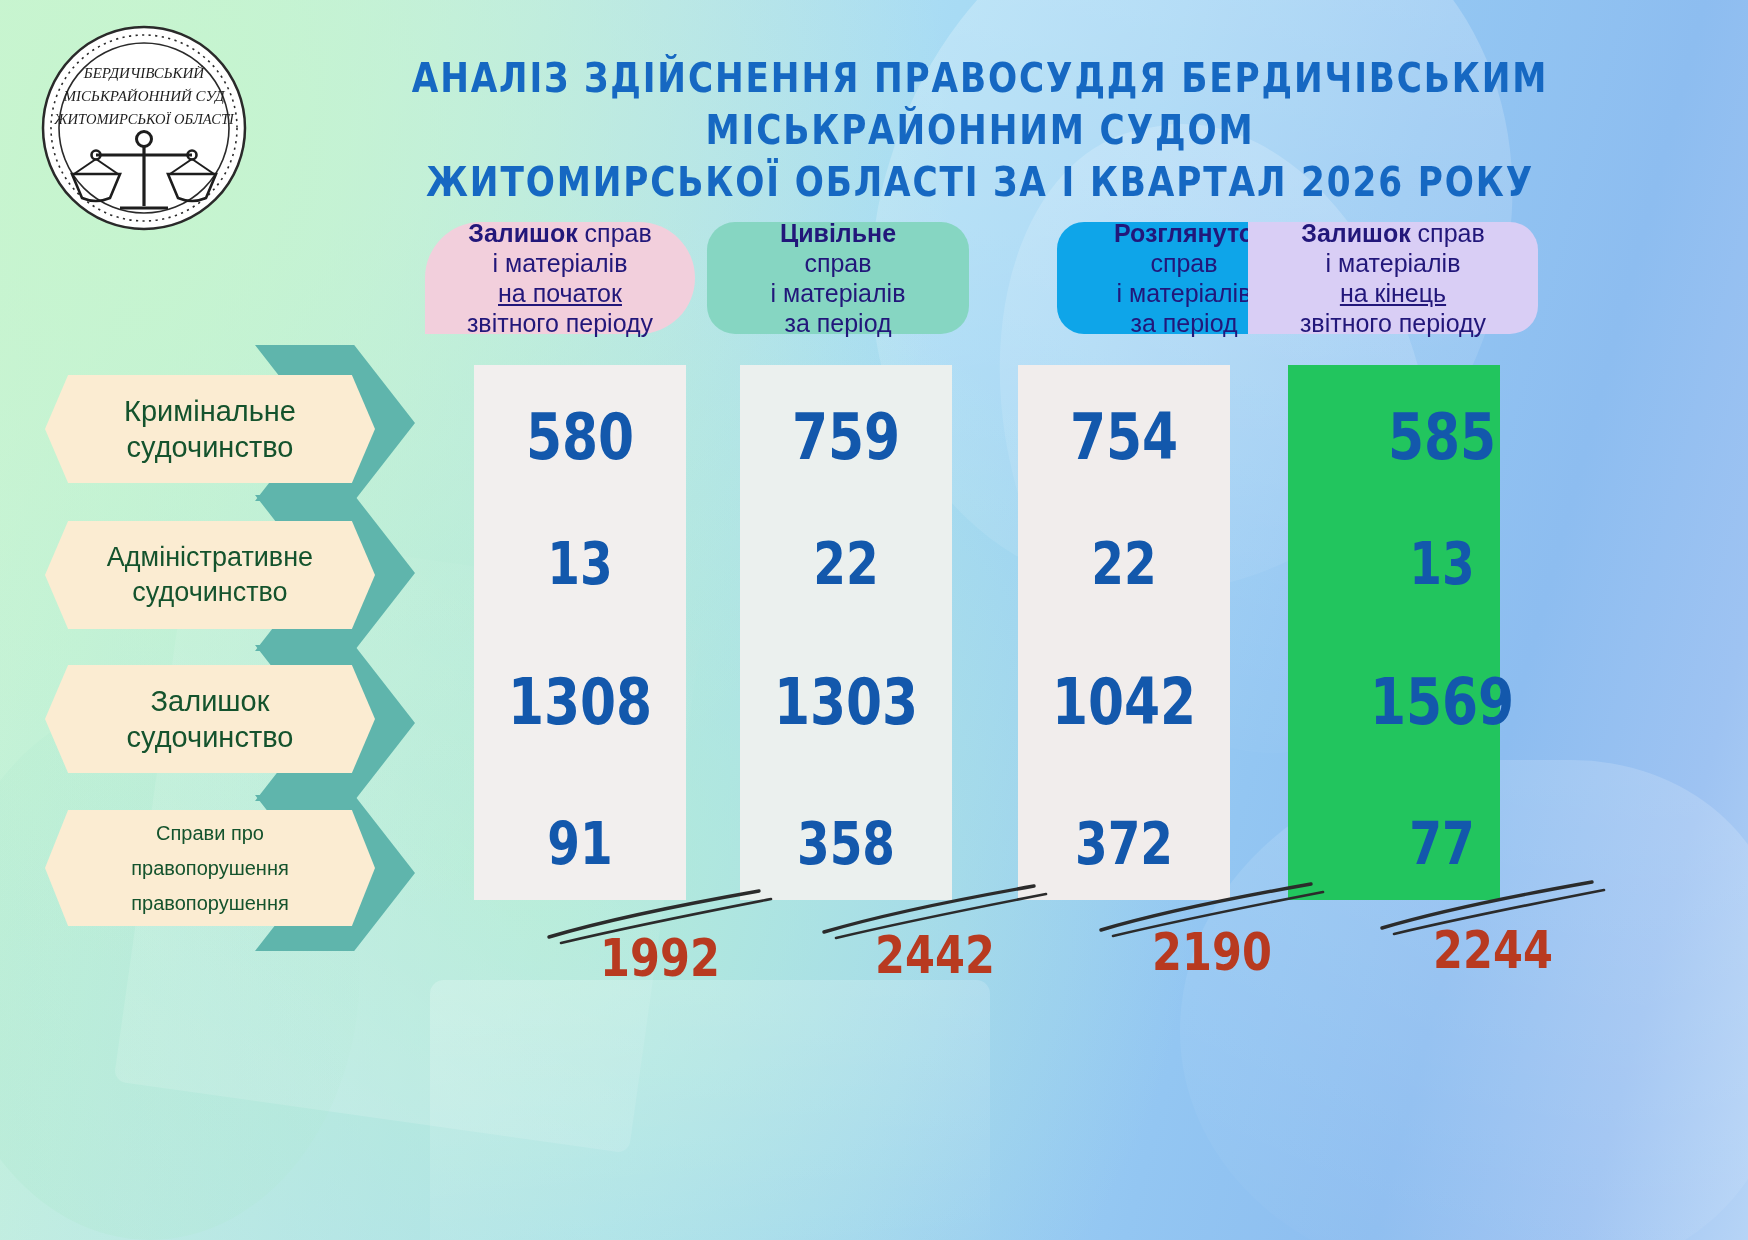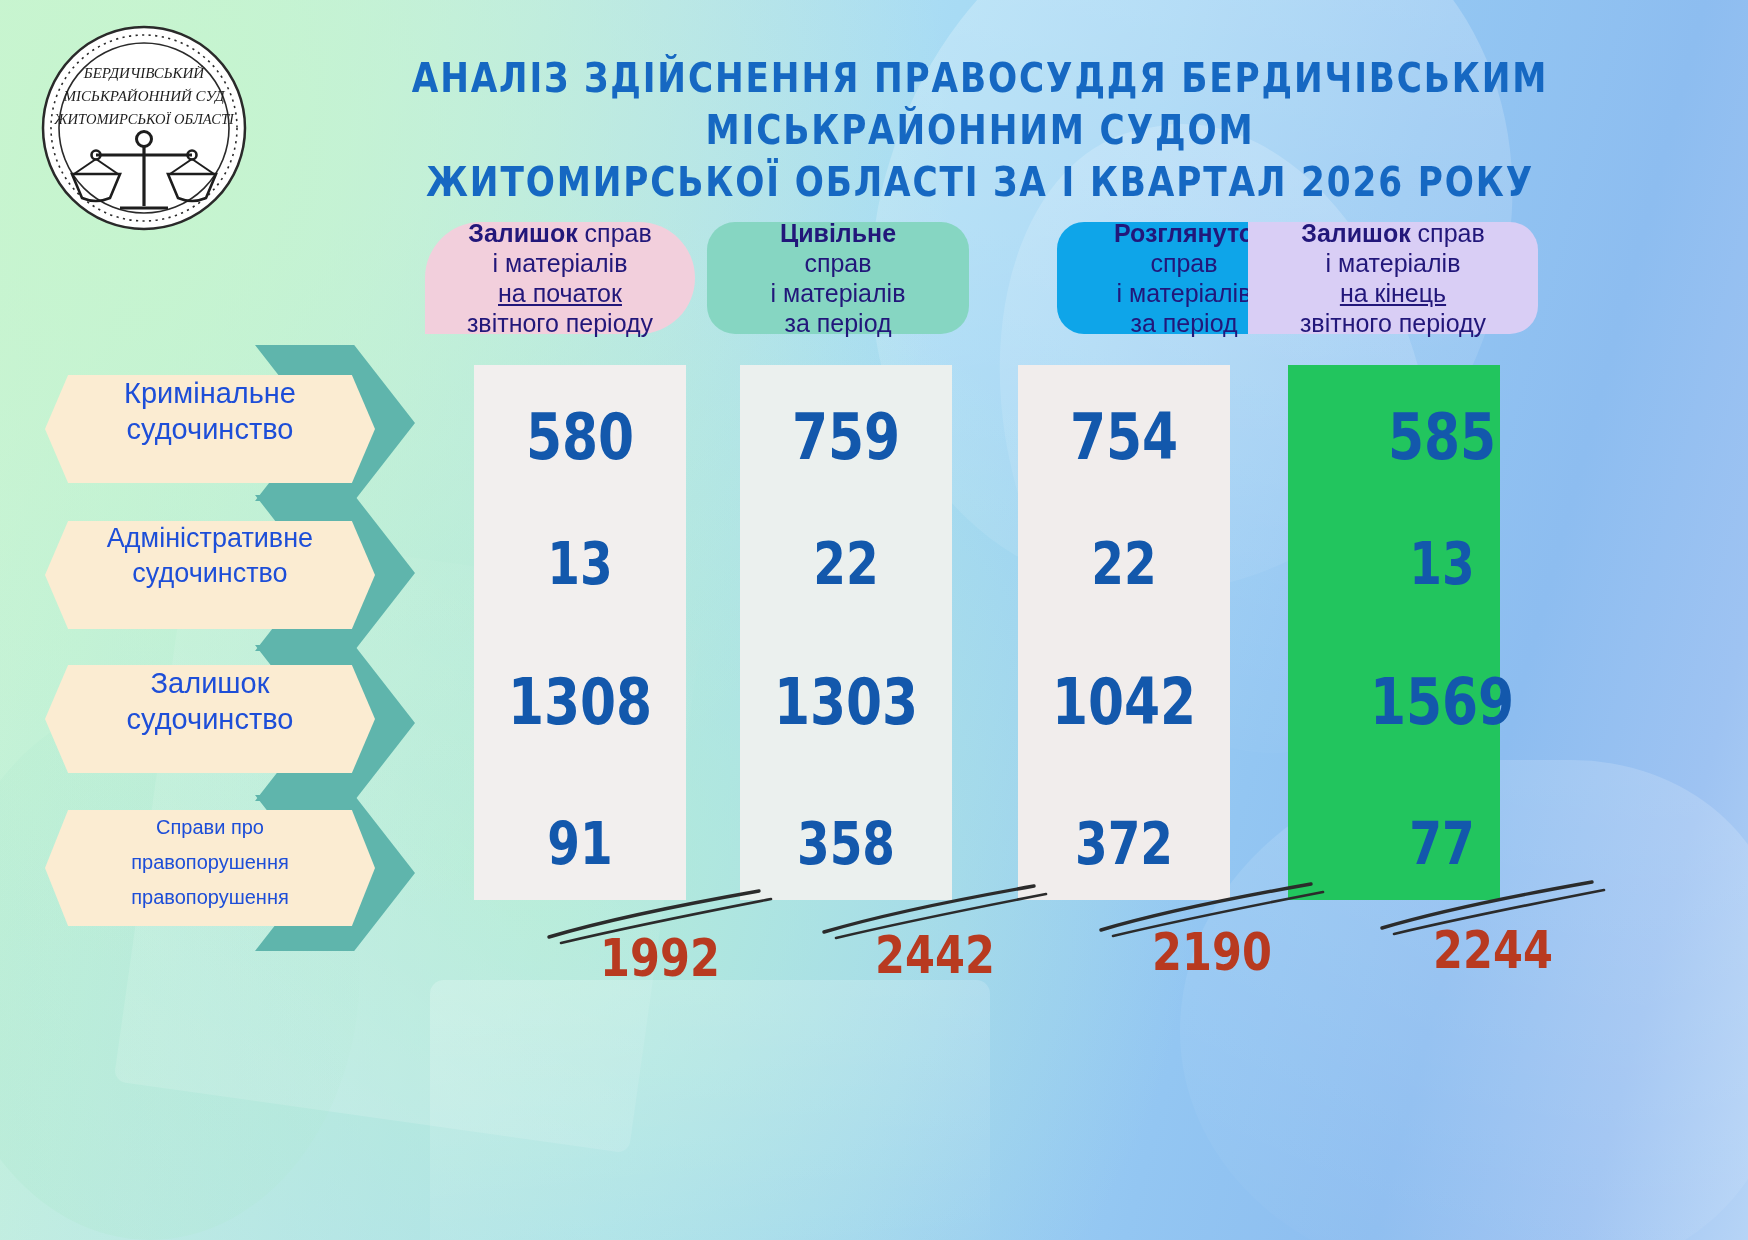--- a/index.html
+++ b/index.html
@@ -87,22 +87,22 @@
     position:absolute; left:0; width:160px; height:156px;
     background:#5fb5ac;
     clip-path:polygon(0 0, 62% 0, 100% 50%, 62% 100%, 0 100%, 38% 50%);
   }
 
   
   .rowlabel {
     position:absolute; left:45px; width:330px; height:108px;
     background:#fbecd2;
     clip-path:polygon(0 50%, 7% 0, 93% 0, 100% 50%, 93% 100%, 7% 100%);
-    display:flex; align-items:flex-start; justify-content:center;
-    color:#1d4ed8;
+    display:flex; align-items:center; justify-content:center;
+    color:#14532d;
     font-size:29px; line-height:36px; text-align:center;
   }
   .rowlabel .txt { padding:0 8px; }
 
   
   .cardcol { position:absolute; top:365px; width:212px; height:535px; }
   .cardcol.c1 { left:474px; background:#f2efee; }
   .cardcol.c2 { left:740px; background:#ebf0ee; }
   .cardcol.c3 { left:1018px; background:#f1edec; }
   .cardcol.c4 { left:1288px; background:#22c55e;padding-left:48px; }

